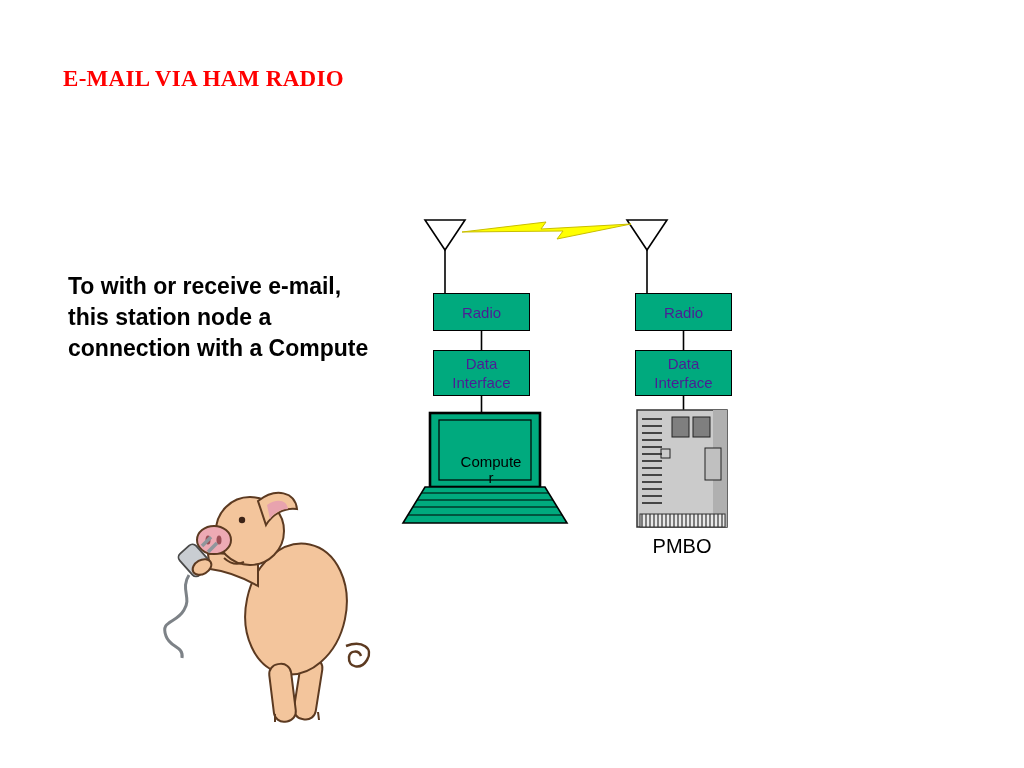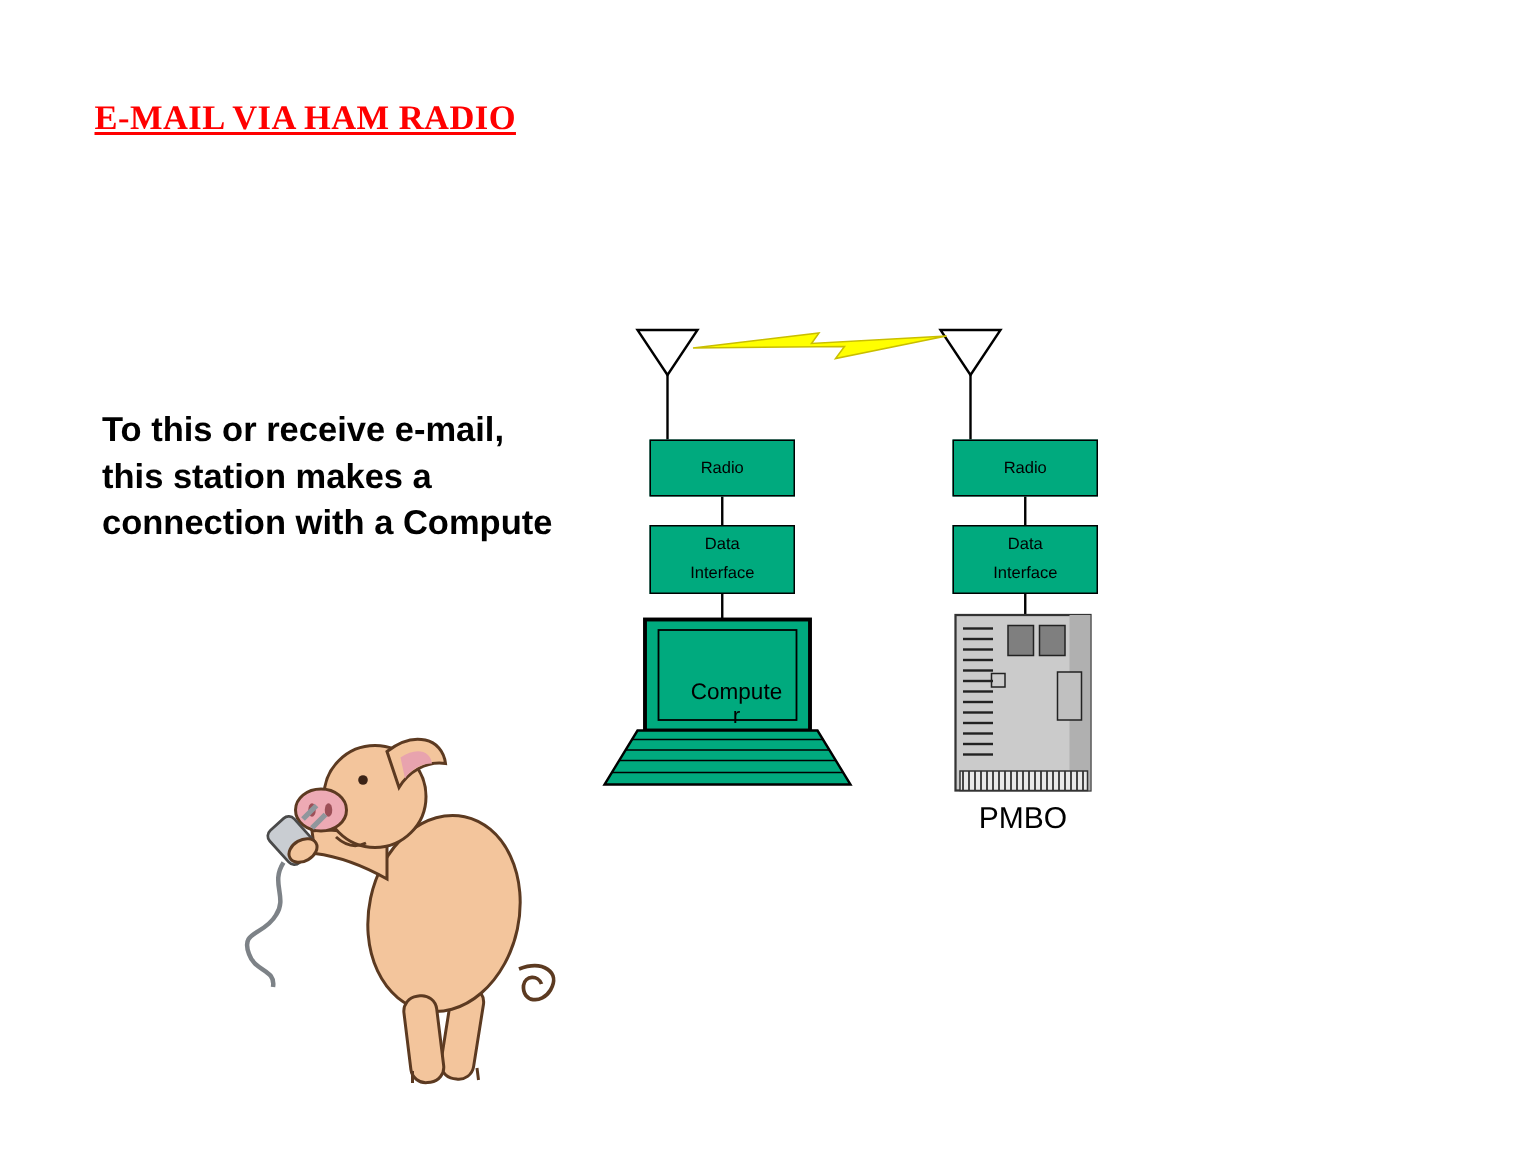--- a/index.html
+++ b/index.html
@@ -13,39 +13,38 @@
     position:relative; width:1024px; height:768px;
     background:#ffffff; overflow:hidden;
   }
   .title {
     position:absolute; left:63px; top:66px;
     font-family:"Liberation Serif", serif;
     font-weight:bold; font-size:23px;
     color:var(--title-red, #FF0000);
     letter-spacing:0.3px;
     white-space:nowrap;
-    text-decoration:underline;
   }
   .body-text {
     position:absolute; left:68px; top:271px;
     font-size:23px; font-weight:bold; line-height:31px;
     color:#000; white-space:nowrap;
   }
   .highlight { color:var(--link-blue, #0000FF); }
 
   .diagram { position:absolute; left:400px; top:205px; width:345px; height:360px; }
   .diagram-svg { position:absolute; left:0; top:0; }
 
   .box {
     position:absolute;
     background:var(--box-teal, #00AA7E);
     border:1.5px solid #000;
     display:flex; flex-direction:column;
     align-items:center; justify-content:center;
-    font-size:11px; line-height:19px; color:#000000;
+    font-size:15px; line-height:19px; color:#4c1d95;
     text-align:center;
   }
   .box-radio-left  { left:33px;  top:88px;  width:97px; height:38px; }
   .box-iface-left  { left:33px;  top:145px; width:97px; height:46px; }
   .box-radio-right { left:235px; top:88px;  width:97px; height:38px; }
   .box-iface-right { left:235px; top:145px; width:97px; height:46px; }
 
   .computer-label {
     position:absolute; left:32px; top:249px; width:118px;
     text-align:center; font-size:15px; line-height:16px; color:#000;
@@ -58,22 +57,22 @@
   .pig { position:absolute; left:158px; top:474px; }
 </style>
 </head>
 <body>
 
 <div class="slide">
 
   <div class="title">E-MAIL VIA HAM RADIO</div>
 
   <div class="body-text">
-    <span>To this or receive e-mail,</span><br>
-    <span>this station makes a</span><br>
+    <span>To with or receive e-mail,</span><br>
+    <span>this station node a</span><br>
     <span>connection with a Compute</span><br>
   </div>
 
   <div class="diagram">
 
     <svg class="diagram-svg" width="345" height="360" viewBox="0 0 345 360">
       <defs>
         <pattern id="vent" width="4" height="13" patternUnits="userSpaceOnUse">
           <rect width="4" height="13" fill="#e9e9e9"></rect>
           <line x1="2" y1="0" x2="2" y2="13" stroke="#333" stroke-width="1.2"></line>

